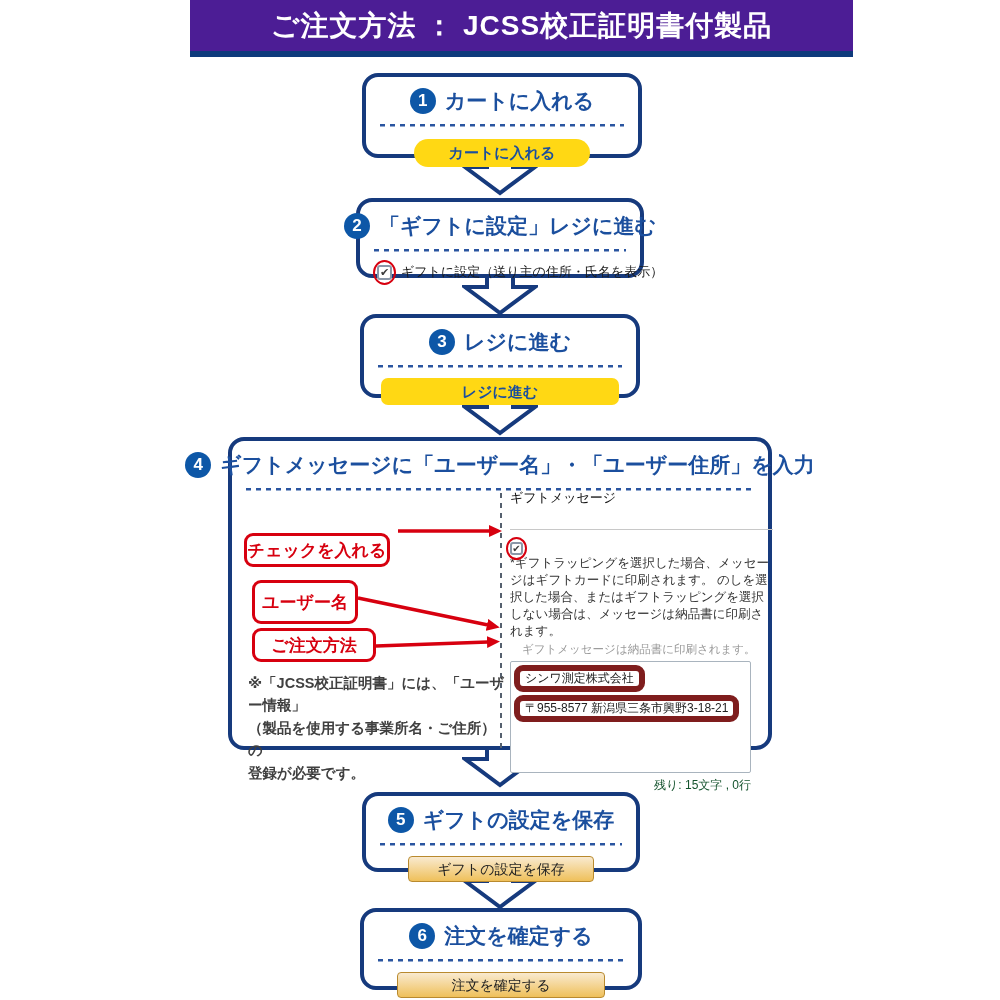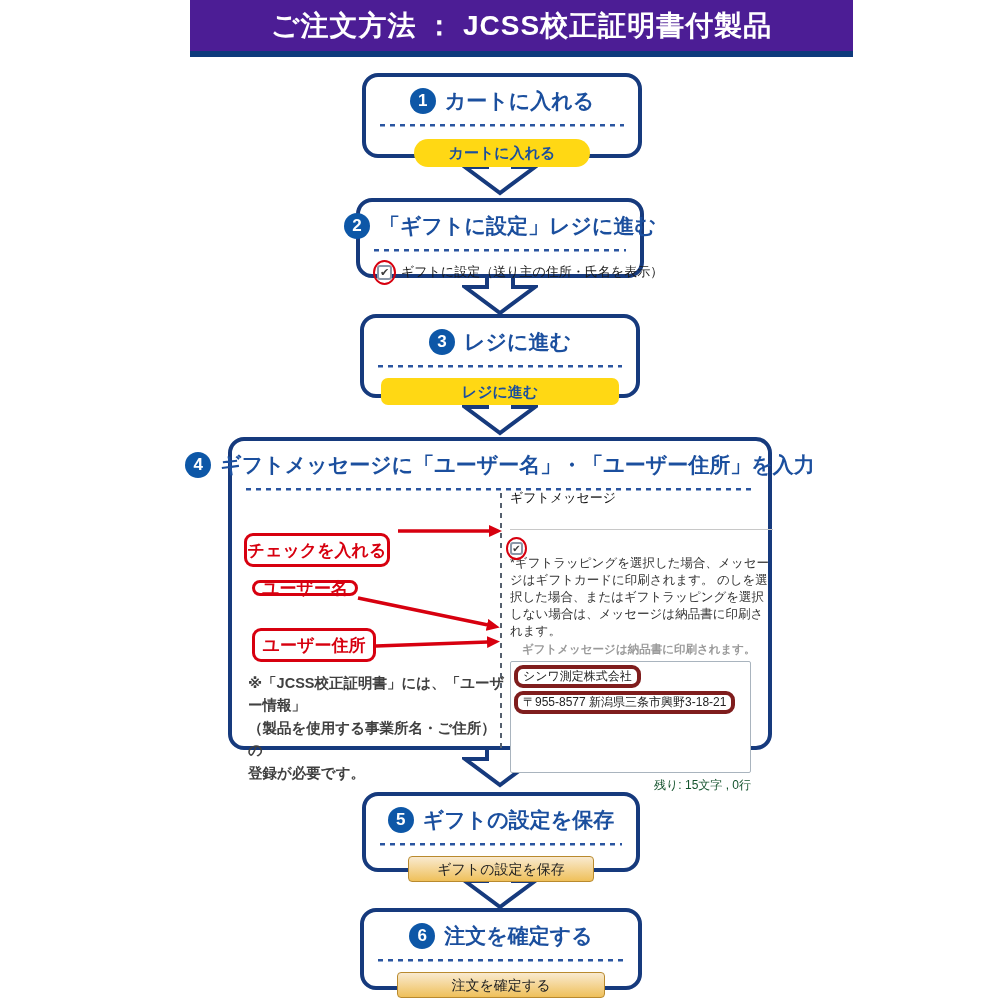--- a/index.html
+++ b/index.html
@@ -55,24 +55,24 @@
   .red-arrows { position:absolute; left:0; top:0; z-index:3; pointer-events:none; }
 
   
   .panel { position:absolute; left:278px; top:48px; width:263px; }
   .p-title { font-size:13px; color:#111; padding-bottom:22px; border-bottom:1px solid #c8c8c8; }
   .p-body { margin-top:7px; font-size:12.5px; color:#333; line-height:1.36; }
   .p-body p { margin:0; }
   .cbwrap-inline { position:relative; display:inline-block; vertical-align:-3px; margin-right:4px; }
   .cb-small { width:13px; height:13px; border-width:2px; font-size:10px; }
   .cb-ring-small { left:-4px; top:-5px; width:21px; height:23px; }
-  .p-hint { font-size:11.5px; color:#9a9a9a; margin:2px 0 4px 12px; white-space:nowrap;font-weight:bold; }
+  .p-hint { font-size:11.5px; color:#9a9a9a; margin:2px 0 4px 12px; white-space:nowrap; }
   .p-textarea { position:relative; width:241px; height:112px; border:1px solid #a9b4be;
                 border-radius:2px; background:#fff; padding:3px 3px; }
-  .msg-line { display:table; border:4px solid #7f1d1d; border-radius:9px; font-size:12px; color:#222;
+  .msg-line { display:table; border:6px solid #7f1d1d; border-radius:9px; font-size:12px; color:#222;
               padding:0 5px; line-height:15px; margin-bottom:3px; white-space:nowrap; }
   .p-counter { width:241px; text-align:right; font-size:12px; color:#14532d; margin-top:4px; }
 </style>
 </head>
 <body>
 
 <div class="canvas">
 
   <div class="hdr">ご注文方法 ： JCSS校正証明書付製品</div>
 
@@ -128,22 +128,22 @@
   <div class="stepbox" style="left:228px;top:437px;width:544px;height:313px;">
     <div class="title-row">
       <div class="num">4</div>
       <div class="step-title s4-title">ギフトメッセージに「ユーザー名」・「ユーザー住所」を入力</div>
     </div>
     <div class="dash-h"></div>
 
     <div class="divider-v"></div>
 
     <div class="callout" style="left:12px;top:73px;width:146px;height:34px;margin-top:19px;">チェックを入れる</div>
-    <div class="callout" style="left:20px;top:139px;width:106px;height:16px;">ユーザー名</div>
-    <div class="callout" style="left:20px;top:187px;width:124px;height:34px;">ユーザー住所</div>
+    <div class="callout" style="left:20px;top:139px;width:106px;height:44px;">ユーザー名</div>
+    <div class="callout" style="left:20px;top:187px;width:124px;height:34px;">ご注文方法</div>
 
     <div class="note">※「JCSS校正証明書」には、「ユーザー情報」
 （製品を使用する事業所名・ご住所）の
 登録が必要です。</div>
 
     <svg class="red-arrows" width="544" height="313" viewBox="0 0 544 313">
       <defs>
         <marker id="ra" markerUnits="userSpaceOnUse" markerWidth="14" markerHeight="12" refX="1" refY="6" orient="auto">
           <path d="M0,0 L13,6 L0,12 Z" fill="#d7000f"></path>
         </marker>

